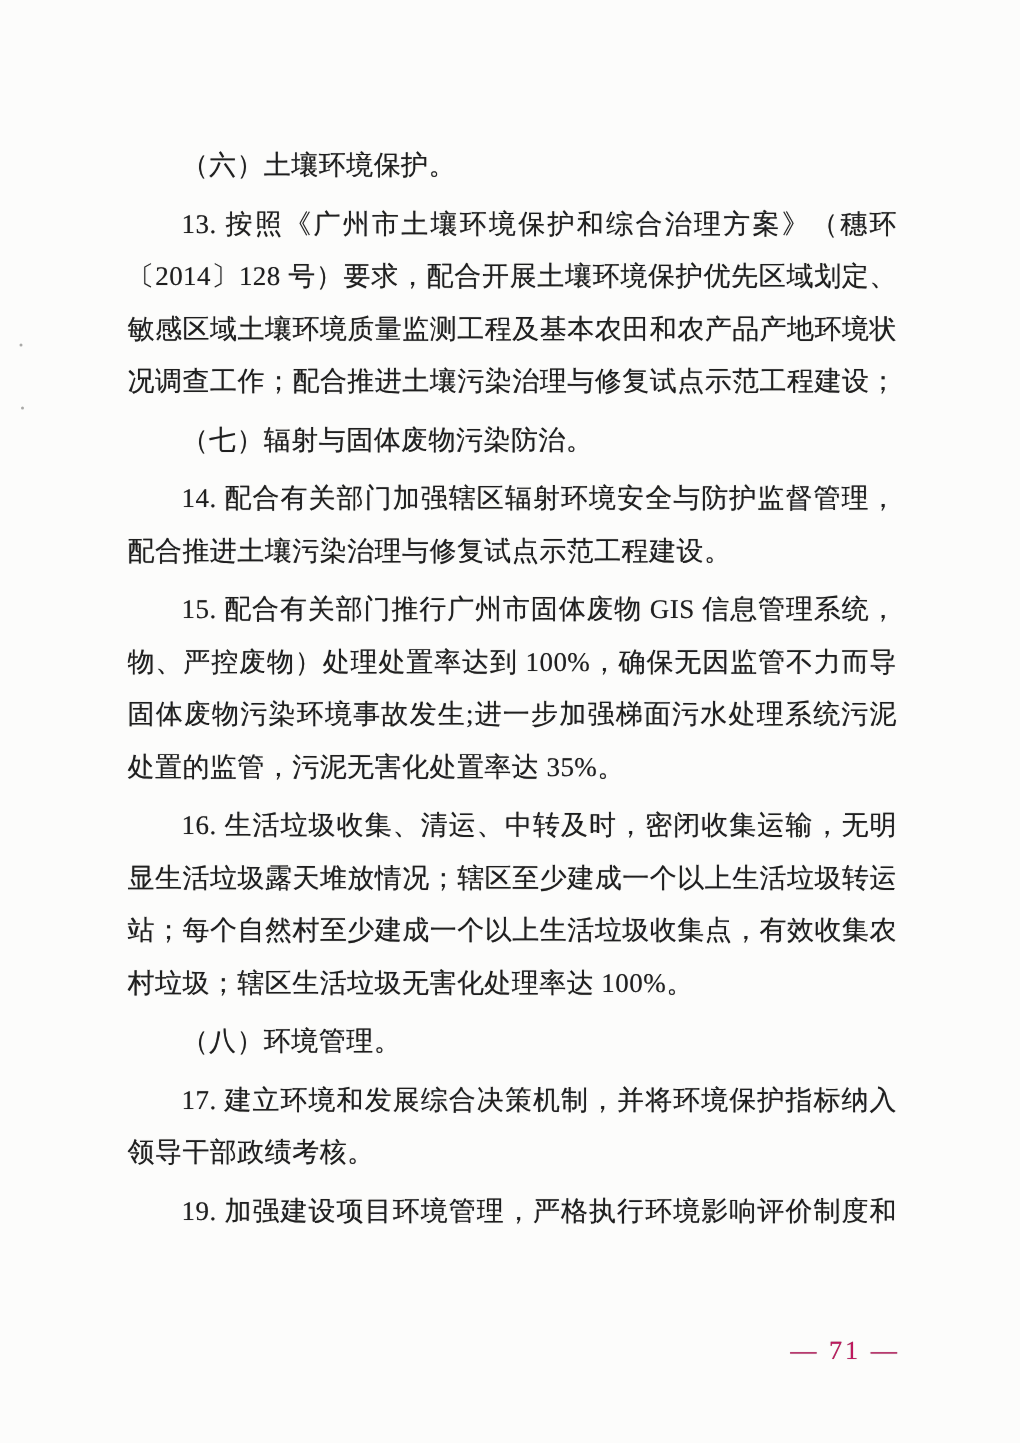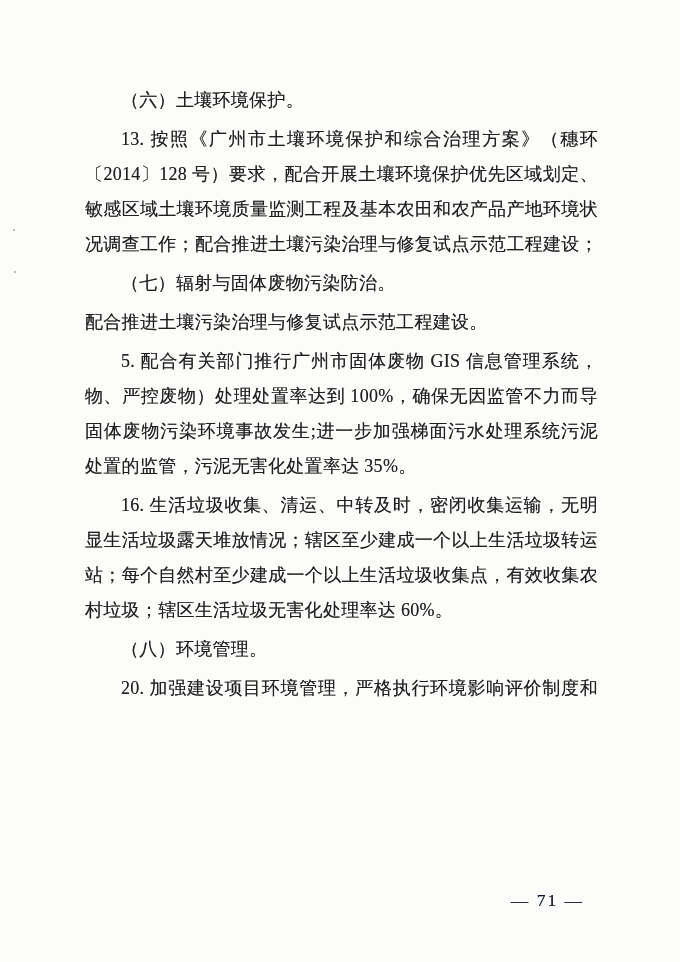--- a/index.html
+++ b/index.html
@@ -13,21 +13,21 @@
     height: 962px;
     margin: 0 auto;
     background: #fcfcfb;
     overflow: hidden;
     font-family: "Liberation Serif", "DejaVu Serif", serif;
     color: #1f1f1f;
   }
   .doc-body {
     position: absolute;
     left: 85px;
-    top: 82px;
+    top: 92px;
     width: 513px;
   }
   .section { margin: 0 0 4px 0; }
   .section.heading { margin-top: 1px; }
   .line {
     font-size: 18px;
     line-height: 35px;
     height: 35px;
     overflow: hidden;
     white-space: nowrap;
@@ -36,25 +36,25 @@
   }
   .line.justify {
     white-space: normal;
     text-align: justify;
     text-align-last: justify;
   }
   .line.indent { text-indent: 2em; }
   .page-number {
     position: absolute;
     top: 886px;
-    right: 96px;
+    right: 80px;
     font-size: 17.5px;
     line-height: 28px;
     letter-spacing: 2px;
-    color: #0f172a;
+    color: #be185d;
     text-shadow: 0 0 0.5px rgba(25,25,25,0.5);
   }
   .speck {
     position: absolute;
     background: #8d8d8b;
     border-radius: 50%;
     opacity: 0.75;
   }
 </style>
 </head>
@@ -68,39 +68,44 @@
       <div class="section paragraph">
         <div class="line indent justify">13. 按照《广州市土壤环境保护和综合治理方案》（穗环</div>
         <div class="line justify">〔2014〕128 号）要求，配合开展土壤环境保护优先区域划定、</div>
         <div class="line justify">敏感区域土壤环境质量监测工程及基本农田和农产品产地环境状</div>
         <div class="line justify">况调查工作；配合推进土壤污染治理与修复试点示范工程建设；</div>
       </div>
       <div class="section heading">
         <div class="line indent">（七）辐射与固体废物污染防治。</div>
       </div>
       <div class="section paragraph">
+        <div class="line indent justify">14. 配合有关部门加强辖区辐射环境安全与防护监督管理，</div>
         <div class="line">配合推进土壤污染治理与修复试点示范工程建设。</div>
       </div>
       <div class="section paragraph">
-        <div class="line indent justify">5. 配合有关部门推行广州市固体废物 GIS 信息管理系统，</div>
+        <div class="line indent justify">15. 配合有关部门推行广州市固体废物 GIS 信息管理系统，</div>
         <div class="line justify">物、严控废物）处理处置率达到 100%，确保无因监管不力而导致</div>
         <div class="line justify">固体废物污染环境事故发生;进一步加强梯面污水处理系统污泥</div>
         <div class="line">处置的监管，污泥无害化处置率达 35%。</div>
       </div>
       <div class="section paragraph">
         <div class="line indent justify">16. 生活垃圾收集、清运、中转及时，密闭收集运输，无明</div>
         <div class="line justify">显生活垃圾露天堆放情况；辖区至少建成一个以上生活垃圾转运</div>
         <div class="line justify">站；每个自然村至少建成一个以上生活垃圾收集点，有效收集农</div>
-        <div class="line">村垃圾；辖区生活垃圾无害化处理率达 60%。</div>
+        <div class="line">村垃圾；辖区生活垃圾无害化处理率达 100%。</div>
       </div>
       <div class="section heading">
         <div class="line indent">（八）环境管理。</div>
       </div>
       <div class="section paragraph">
-        <div class="line indent justify">20. 加强建设项目环境管理，严格执行环境影响评价制度和</div>
+        <div class="line indent justify">17. 建立环境和发展综合决策机制，并将环境保护指标纳入</div>
+        <div class="line">领导干部政绩考核。</div>
+      </div>
+      <div class="section paragraph">
+        <div class="line indent justify">19. 加强建设项目环境管理，严格执行环境影响评价制度和</div>
       </div>
     </div>
   <div class="page-number">— 71 —</div>
   <div id="specks">
       <div class="speck" style="left: 13px; top: 229px; width: 2px; height: 2px;"></div>
       <div class="speck" style="left: 14px; top: 271px; width: 2px; height: 2px;"></div>
     </div>
 </div>
 
 </body></html>

